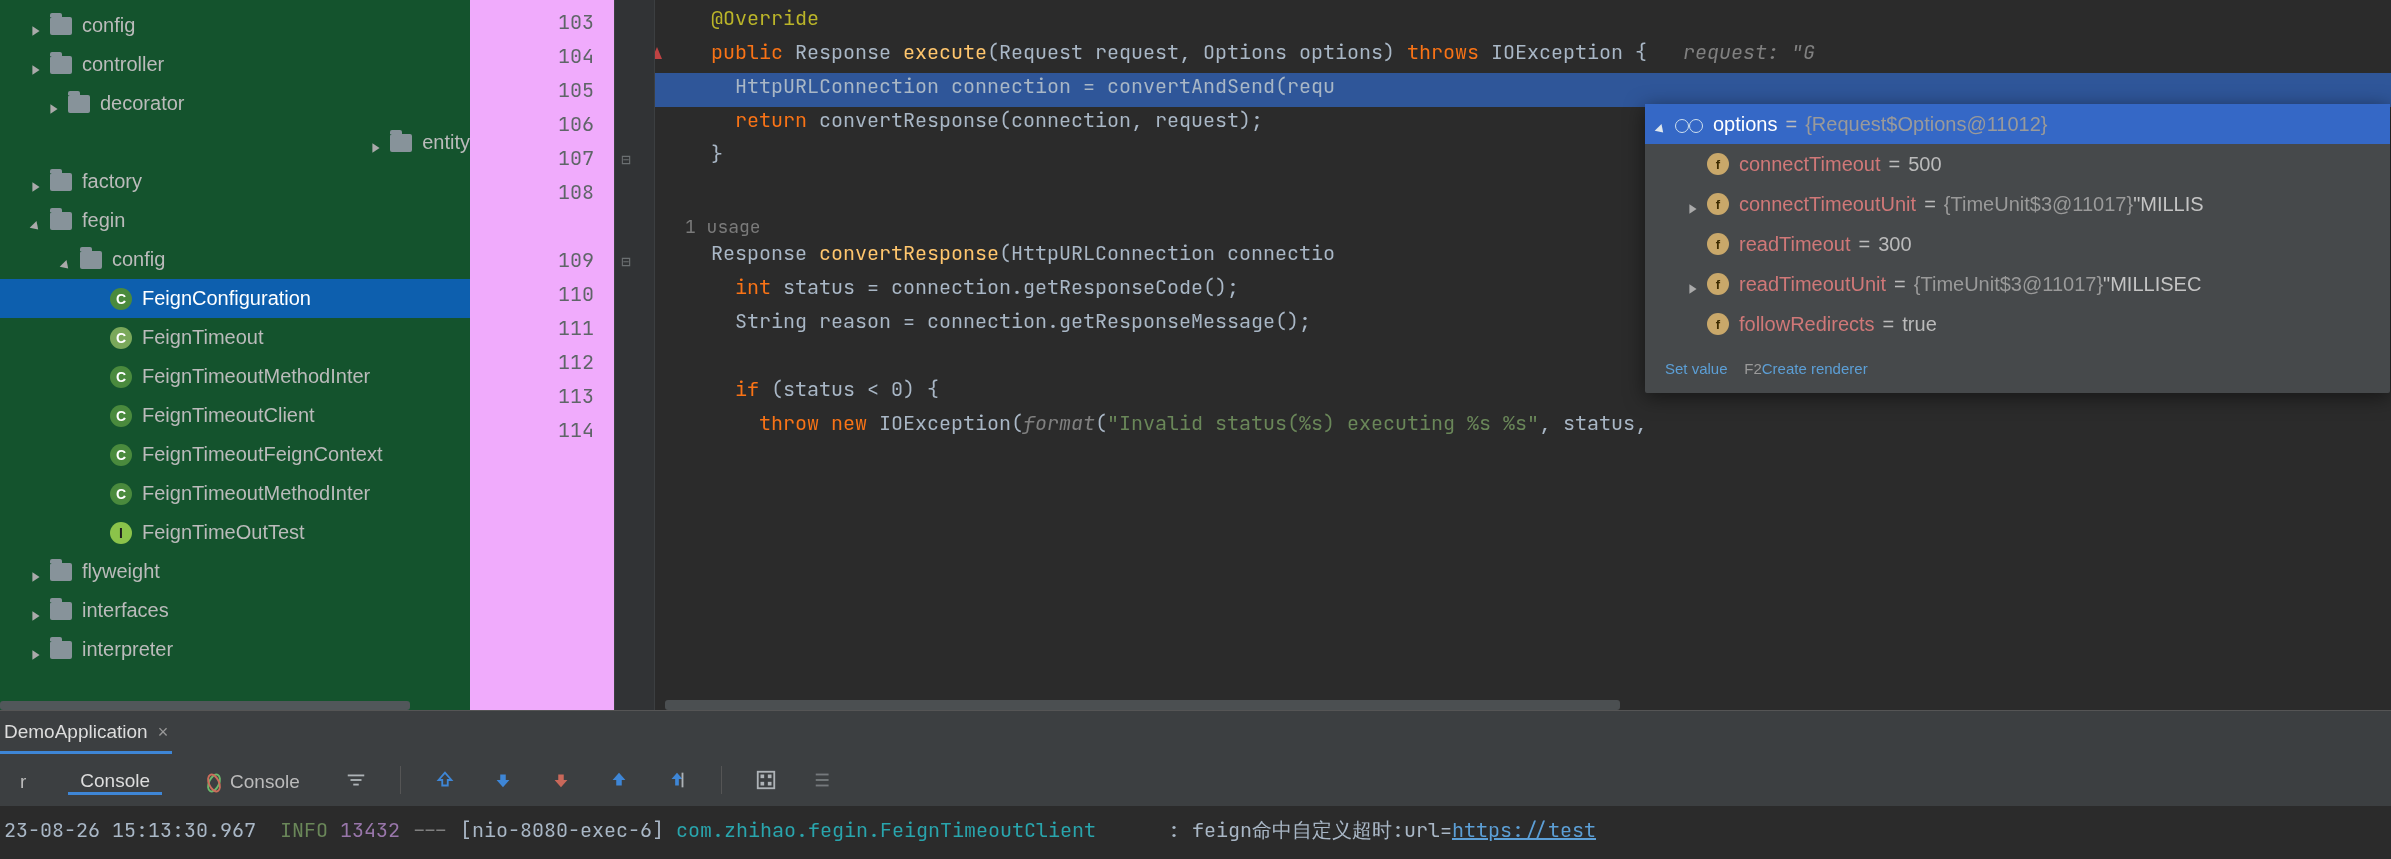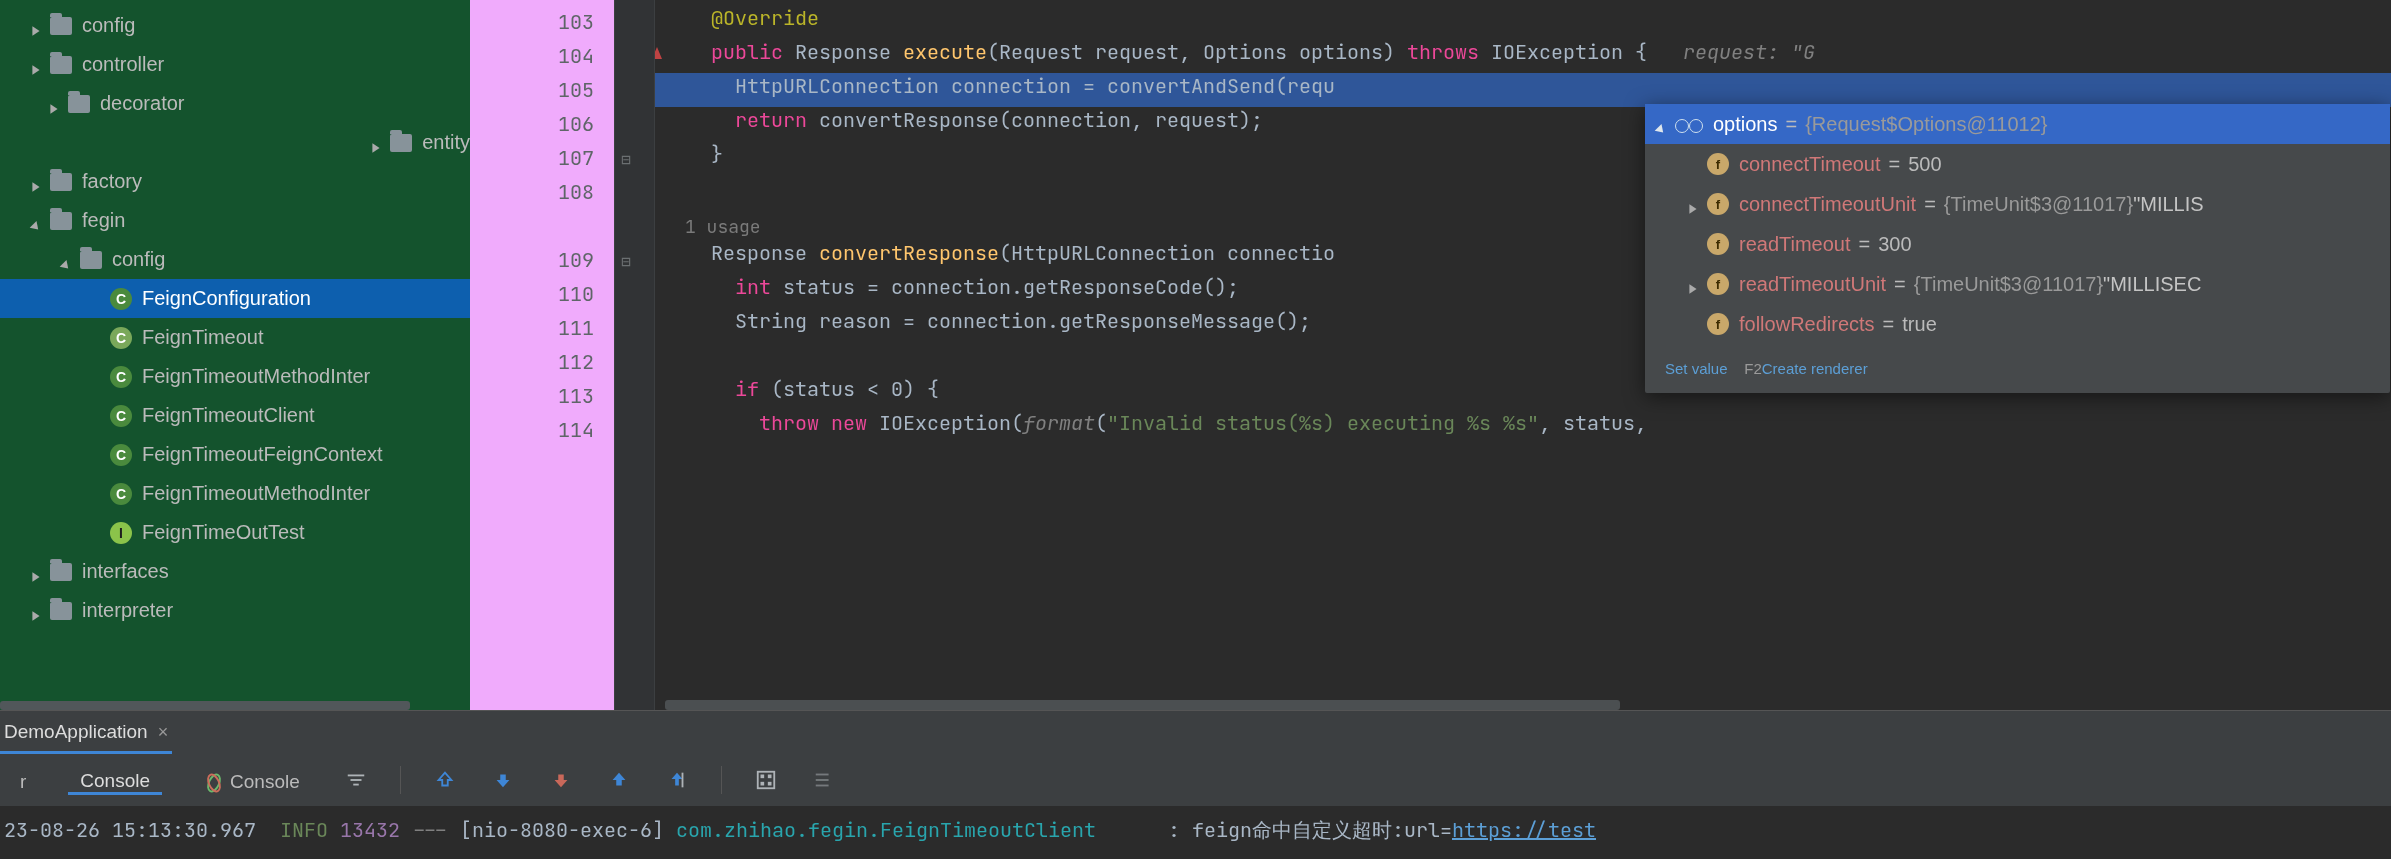--- a/index.html
+++ b/index.html
@@ -129,21 +129,21 @@
     overflow:hidden;
     position:relative;
   }
   .code-line{
     height:34px;white-space:pre;
     padding-left:8px;
   }
   .code-line.exec-hl{ background:#2f5699;}
   .usage-lens{ color:#7a7a7a; font-size:18px; padding-left:30px; margin:6px 0 2px;}
 
-  .kw     { color:#ec4899; }
+  .kw     { color:#f97316; }
   .type   { color:#a9b7c6; }
   .method { color:#ffc66d; }
   .ident  { color:#a9b7c6; }
   .annot  { color:#bbb529; }
   .str    { color:#6a8759; }
   .italic { font-style:italic; color:#808080;}
   .paren  { color:#a9b7c6;}
   .hint   { color:#808080; font-style:italic;}
 
   .editor-hscroll{
@@ -357,20 +357,27 @@
         </div>
         <div class="tree-item" style="padding-left: 90px;">
           <span class="arrow none"></span>
           <span class="tree-icon class-c">C</span>
           <span class="tree-label">FeignTimeoutMethodInter</span>
         </div>
         <div class="tree-item" style="padding-left: 90px;">
           <span class="arrow none"></span>
           <span class="tree-icon test-i">I</span>
           <span class="tree-label">FeignTimeOutTest</span>
+        </div>
+        <div class="tree-item" style="padding-left: 30px;">
+          <span class="arrow "><svg width="12" height="12" viewBox="0 0 10 10">
+              <path d="M2 1 L8 5 L2 9 Z"></path>
+            </svg></span>
+          <span class="tree-icon folder"></span>
+          <span class="tree-label">flyweight</span>
         </div>
         <div class="tree-item" style="padding-left: 30px;">
           <span class="arrow "><svg width="12" height="12" viewBox="0 0 10 10">
               <path d="M2 1 L8 5 L2 9 Z"></path>
             </svg></span>
           <span class="tree-icon folder"></span>
           <span class="tree-label">interfaces</span>
         </div>
         <div class="tree-item" style="padding-left: 30px;">
           <span class="arrow "><svg width="12" height="12" viewBox="0 0 10 10">

